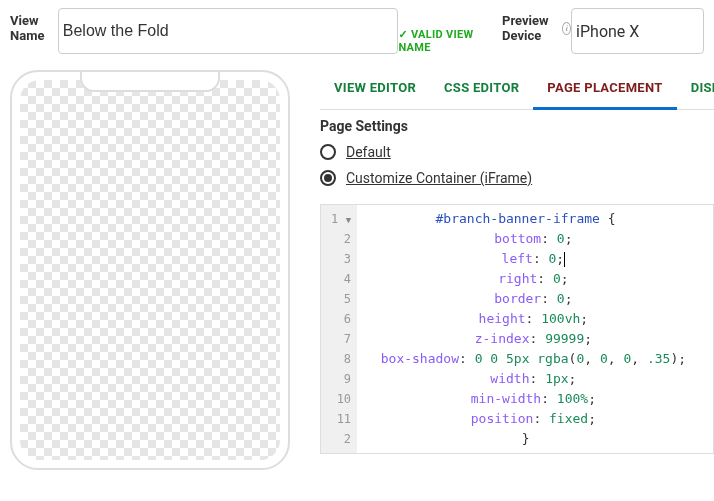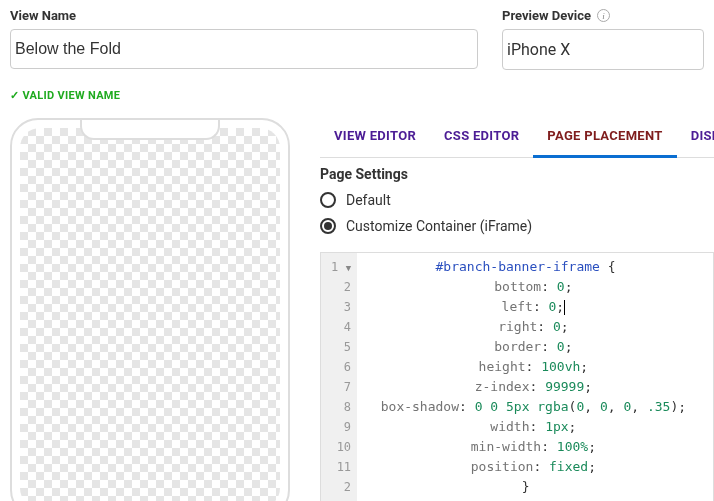--- a/index.html
+++ b/index.html
@@ -10,21 +10,21 @@
   width: 714px;
   height: 501px;
   overflow: hidden;
   padding: 0;
 }
 .top-row {
   display: flex;
   gap: 24px;
   padding: 8px 10px 0 10px;
 }
-.field-group { display: flex; flex-direction: column; }
+.field-group { display: flex; }
 .field-group.view-name { flex: 1; max-width: 560px; }
 .field-group.preview-device { width: 202px; }
 .field-label {
   font-size: 13px;
   font-weight: 700;
   color: #333;
   margin-bottom: 6px;
   display: flex;
   align-items: center;
   gap: 6px;
@@ -119,21 +119,21 @@
 .tabs {
   display: flex;
   border-bottom: 1px solid #ddd;
   gap: 0;
   margin-right: -20px;
 }
 .tab {
   padding: 10px 14px 12px;
   font-size: 13px;
   font-weight: 700;
-  color: #4c1d95;
+  color: #15803d;
   letter-spacing: 0.3px;
   cursor: pointer;
   white-space: nowrap;
 }
 .tab.active {
   color: #7f1d1d;
   border-bottom: 3px solid #0a6ed1;
   margin-bottom: -1px;
 }
 .section-heading {
@@ -157,21 +157,21 @@
   align-items: center;
   justify-content: center;
   flex-shrink: 0;
 }
 .radio-circle.checked::after {
   content: "";
   width: 8px; height: 8px;
   background: #333;
   border-radius: 50%;
 }
-.radio-label { font-size: 14px; color: #333; }
+.radio-label { font-size: 14px; color: #333; text-decoration: underline; }
 .code-editor {
   margin-top: 18px;
   border: 1px solid #ddd;
   font-family: "Menlo", "Monaco", "Consolas", monospace;
   font-size: 13px;
   line-height: 20px;
   display: flex;
   background: #fff;
 }
 .gutter {
@@ -185,21 +185,21 @@
 .gutter-line { height: 20px; }
 .gutter-line .fold { color: #888; font-size: 9px; margin-left: 2px; }
 .code-body {
   padding: 4px 8px;
   white-space: pre;
   color: #333;
   position: relative;
 }
 .code-line { height: 20px; text-align: center; }
 .tok-sel { color: #2a4fbf; }
-.tok-prop { color: #737373; }
+.tok-prop { color: #8b5cf6; }
 .tok-num { color: #1a8a5a; }
 .tok-func { color: #1a8a5a; }
 .tok-punc { color: #333; }
 .cursor {
   display: inline-block;
   width: 1px; height: 15px;
   background: #000;
   vertical-align: middle;
   margin-left: 0;
 }

